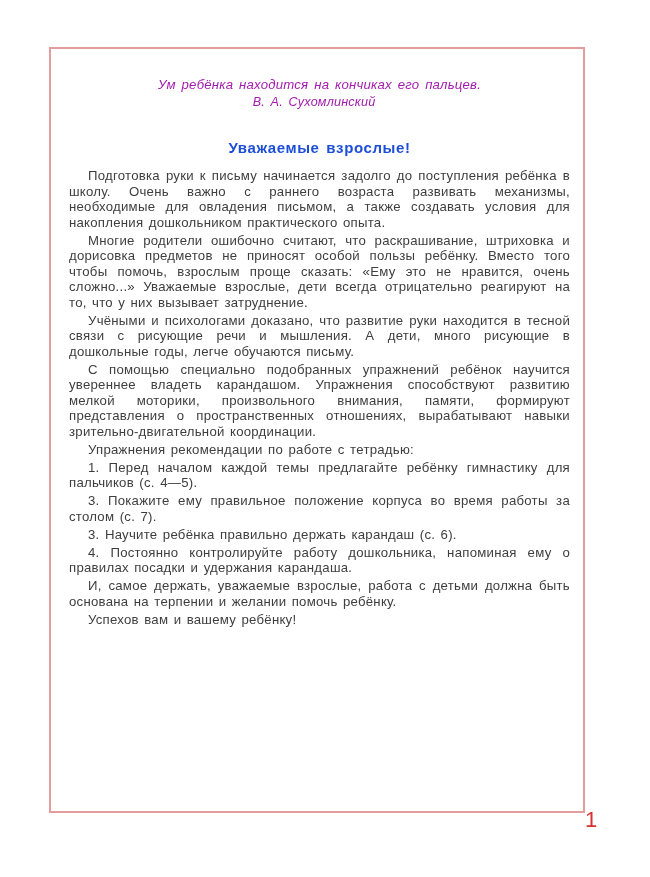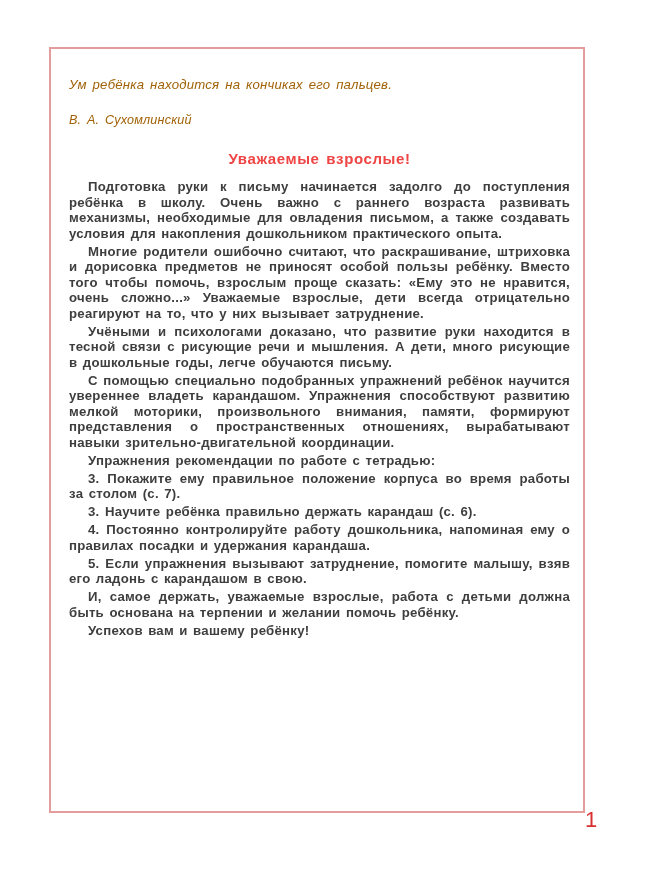--- a/index.html
+++ b/index.html
@@ -26,54 +26,53 @@
     background: #ffffff;
   }
   .content {
     position: absolute;
     left: 69px;
     top: 48px;
     width: 501px;
   }
   .epigraph {
     margin-top: 28px;
-    text-align: left;
+    text-align: center;
     font-style: italic;
     font-size: 13.2px;
     line-height: 17px;
-    color: #a16207;
+    color: #a21caf;
     letter-spacing: 0.2px;
     word-spacing: 2px;
   }
   .epigraph-author {
-    margin-top: 19px;
+    margin-top: 1px;
     margin-right: 11px;
     font-size: 12.6px;
   }
   .page-title {
-    margin-top: 21px;
+    margin-top: 28px;
     text-align: center;
     font-weight: bold;
     font-size: 15px;
     letter-spacing: 0.6px;
     word-spacing: 2px;
-    color: #ef4444;
+    color: #1d4ed8;
   }
   .body-text {
     margin-top: 12px;
     font-size: 13.2px;
     line-height: 15.5px;
     text-align: justify;
     letter-spacing: 0.25px;
     word-spacing: 1.5px;
   }
   .body-text p {
     margin: 0 0 2.5px 0;
     text-indent: 19px;
-    font-weight: bold;
   }
   .page-number {
     position: absolute;
     left: 585px;
     top: 808px;
     font-size: 22px;
     line-height: 24px;
     color: #d6302e;
     font-family: "Liberation Sans", sans-serif;
   }
@@ -91,23 +90,23 @@
   </div>
 
   <h1 class="page-title" style="font-size:15px;margin-bottom:0;">Уважаемые взрослые!</h1>
 
   <div class="body-text">
     <p>Подготовка руки к письму начинается задолго до поступления ребёнка в школу. Очень важно с раннего возраста развивать механизмы, необходимые для овладения письмом, а также создавать условия для накопления дошкольником практического опыта.</p>
     <p>Многие родители ошибочно считают, что раскрашивание, штриховка и дорисовка предметов не приносят особой пользы ребёнку. Вместо того чтобы помочь, взрослым проще сказать: «Ему это не нравится, очень сложно...» Уважаемые взрослые, дети всегда отрицательно реагируют на то, что у них вызывает затруднение.</p>
     <p>Учёными и психологами доказано, что развитие руки находится в тесной связи с рисующие речи и мышления. А дети, много рисующие в дошкольные годы, легче обучаются письму.</p>
     <p>С помощью специально подобранных упражнений ребёнок научится увереннее владеть карандашом. Упражнения способствуют развитию мелкой моторики, произвольного внимания, памяти, формируют представления о пространственных отношениях, вырабатывают навыки зрительно-двигательной координации.</p>
     <p>Упражнения рекомендации по работе с тетрадью:</p>
+    <p>1. Перед началом каждой темы предлагайте ребёнку гимнастику для пальчиков (с. 4—5).</p>
     <p>3. Покажите ему правильное положение корпуса во время работы за столом (с. 7).</p>
     <p>3. Научите ребёнка правильно держать карандаш (с. 6).</p>
     <p>4. Постоянно контролируйте работу дошкольника, напоминая ему о правилах посадки и удержания карандаша.</p>
-    <p>5. Если упражнения вызывают затруднение, помогите малышу, взяв его ладонь с карандашом в свою.</p>
     <p>И, самое держать, уважаемые взрослые, работа с детьми должна быть основана на терпении и желании помочь ребёнку.</p>
     <p>Успехов вам и вашему ребёнку!</p>
   </div>
 
 </div>
 
 <div class="page-number">1</div>
 
 </body></html>

